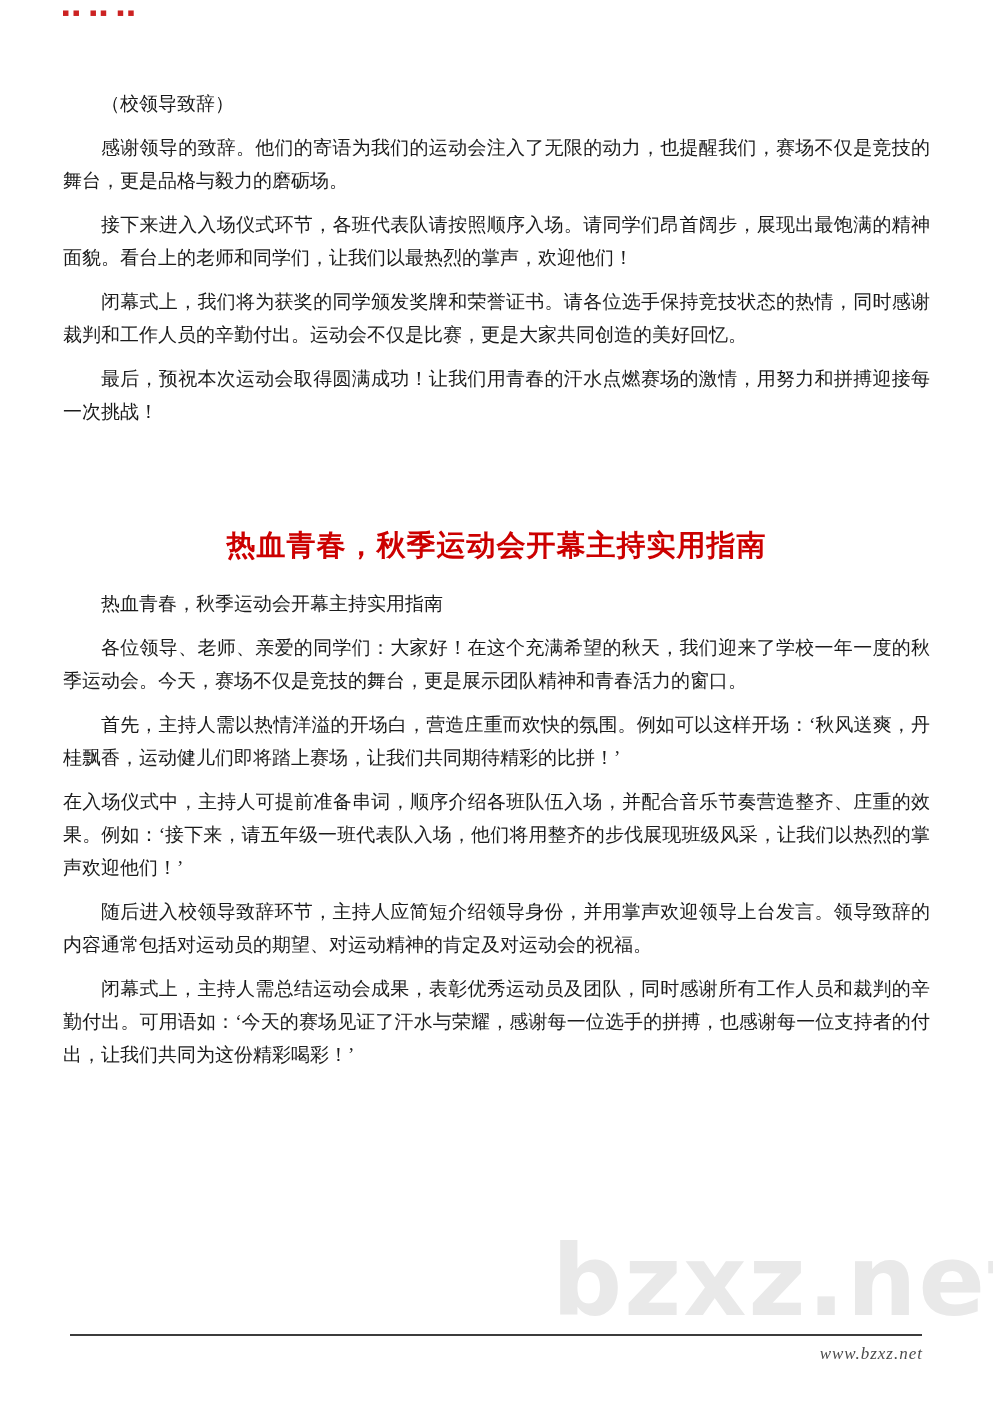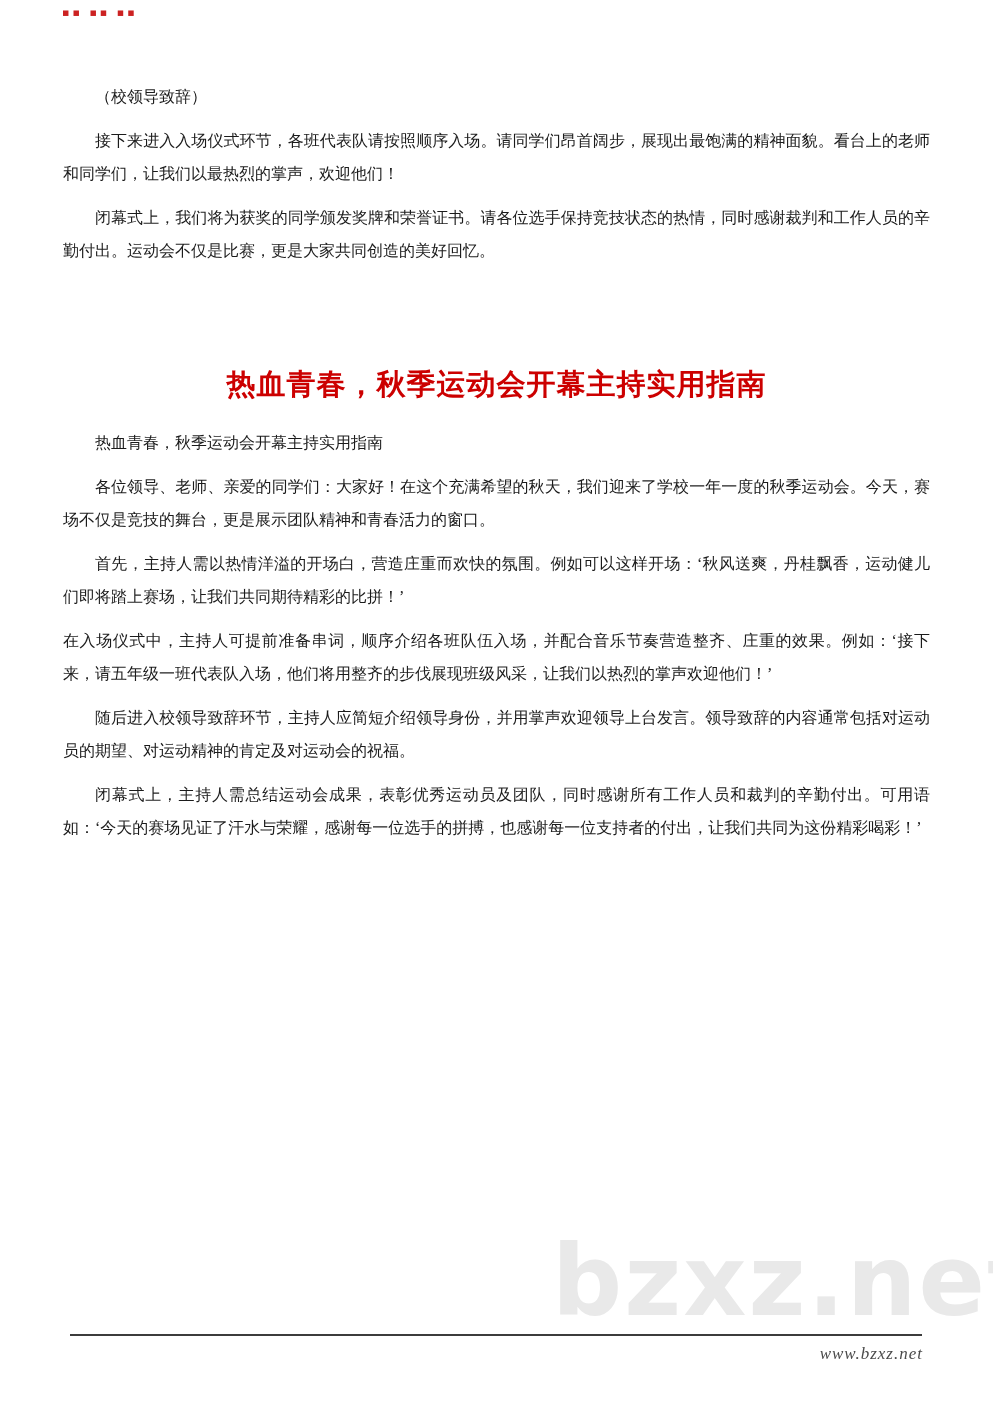--- a/index.html
+++ b/index.html
@@ -23,25 +23,26 @@
     font-family: "DejaVu Sans", sans-serif;
     line-height: 14px;
   }
   .content {
     position: relative;
     z-index: 2;
     padding: 80px 63px 0 63px;
     width: 993px;
   }
   .para {
-    font-size: 16px;
+    font-size: 19px;
     line-height: 33px;
     text-align: justify;
     margin-bottom: 11px;
     word-break: break-all;
+    margin-top: 7px;
   }
   .para.indent { text-indent: 2em; }
   .doc-title {
     font-family: "DejaVu Sans", "Liberation Sans", sans-serif;
     font-weight: bold;
     font-size: 29px;
     line-height: 44px;
     text-align: center;
     letter-spacing: 1px;
     margin-top: 95px;
@@ -86,22 +87,24 @@
 <div class="page">
 
   <span class="decor-marks" style="color: rgb(204, 34, 34);">▪▪ ▪▪ ▪▪</span>
 
   <div class="watermark" style="color: rgb(233, 233, 233);">bzxz.net</div>
 
   <div class="content">
 
     <div>
         <p class="para indent">（校领导致辞）</p>
+        <p class="para indent">感谢领导的致辞。他们的寄语为我们的运动会注入了无限的动力，也提醒我们，赛场不仅是竞技的舞台，更是品格与毅力的磨砺场。</p>
         <p class="para indent">接下来进入入场仪式环节，各班代表队请按照顺序入场。请同学们昂首阔步，展现出最饱满的精神面貌。看台上的老师和同学们，让我们以最热烈的掌声，欢迎他们！</p>
         <p class="para indent">闭幕式上，我们将为获奖的同学颁发奖牌和荣誉证书。请各位选手保持竞技状态的热情，同时感谢裁判和工作人员的辛勤付出。运动会不仅是比赛，更是大家共同创造的美好回忆。</p>
+        <p class="para indent">最后，预祝本次运动会取得圆满成功！让我们用青春的汗水点燃赛场的激情，用努力和拼搏迎接每一次挑战！</p>
       </div>
 
     <h1 class="doc-title" style="color: rgb(204, 0, 0);">热血青春，秋季运动会开幕主持实用指南</h1>
 
     <div>
         <p class="para indent">热血青春，秋季运动会开幕主持实用指南</p>
         <p class="para indent">各位领导、老师、亲爱的同学们：大家好！在这个充满希望的秋天，我们迎来了学校一年一度的秋季运动会。今天，赛场不仅是竞技的舞台，更是展示团队精神和青春活力的窗口。</p>
         <p class="para indent">首先，主持人需以热情洋溢的开场白，营造庄重而欢快的氛围。例如可以这样开场：‘秋风送爽，丹桂飘香，运动健儿们即将踏上赛场，让我们共同期待精彩的比拼！’</p>
         <p class="para">在入场仪式中，主持人可提前准备串词，顺序介绍各班队伍入场，并配合音乐节奏营造整齐、庄重的效果。例如：‘接下来，请五年级一班代表队入场，他们将用整齐的步伐展现班级风采，让我们以热烈的掌声欢迎他们！’</p>
         <p class="para indent">随后进入校领导致辞环节，主持人应简短介绍领导身份，并用掌声欢迎领导上台发言。领导致辞的内容通常包括对运动员的期望、对运动精神的肯定及对运动会的祝福。</p>

